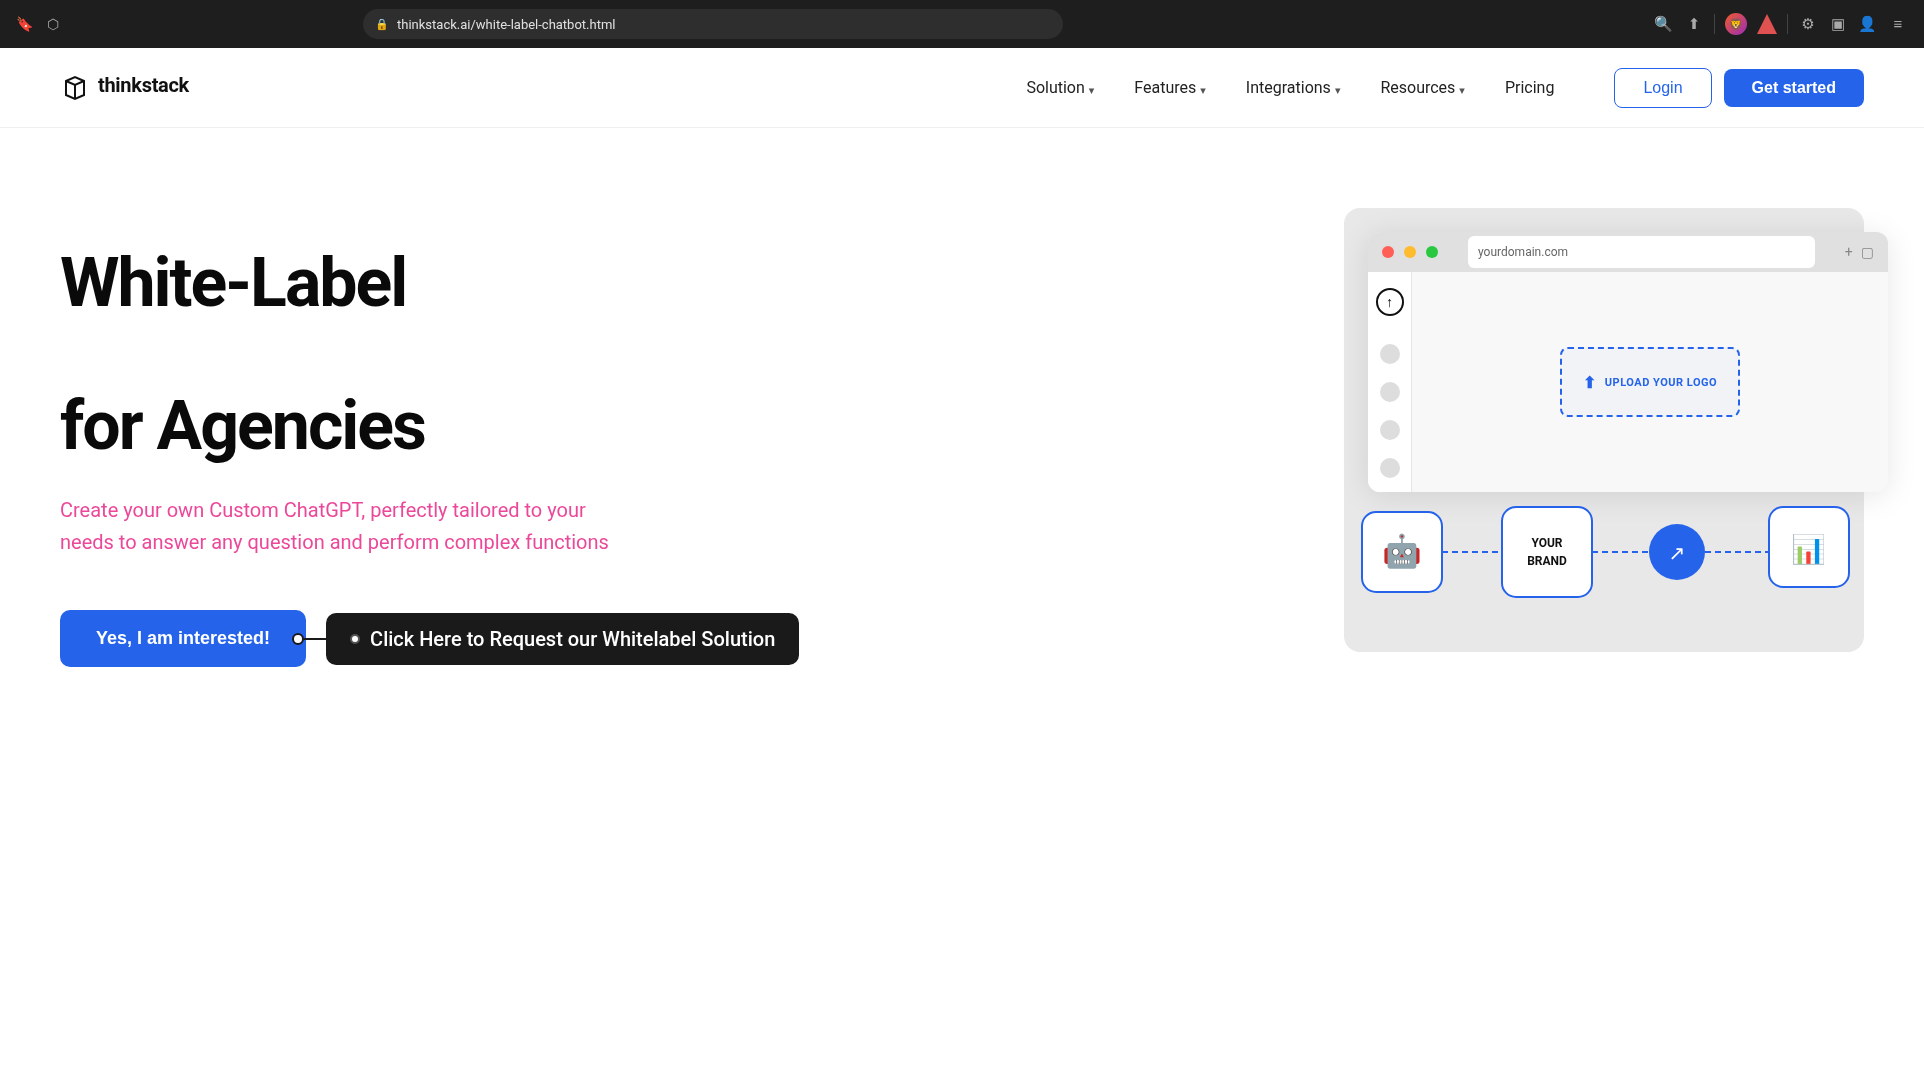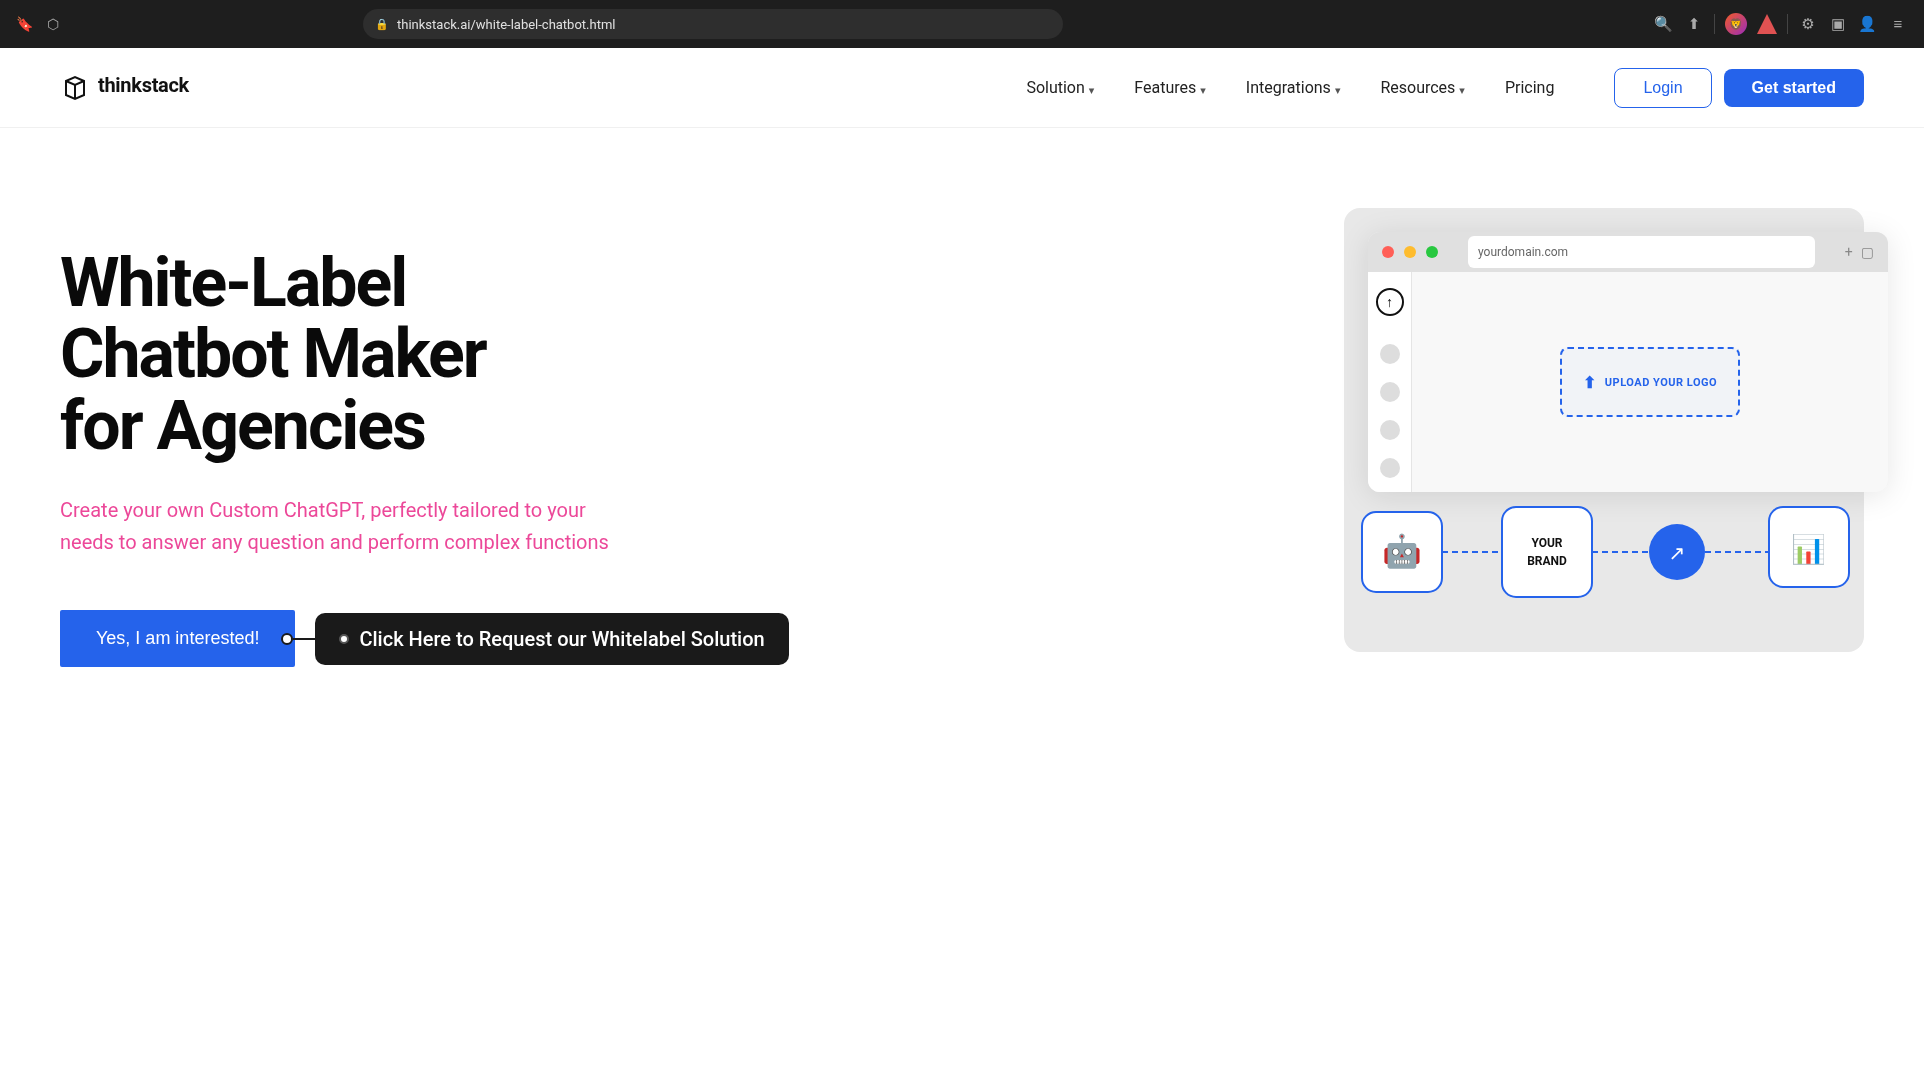--- a/index.html
+++ b/index.html
@@ -218,23 +218,23 @@
       display: flex;
       align-items: center;
       gap: 20px;
     }
 
     .btn-cta-primary {
       padding: 18px 36px;
       background: #2563eb;
       color: #fff;
       border: none;
-      border-radius: 2px;
+      border-radius: 10px;
       font-size: 18px;
-      font-weight: 400;
+      font-weight: 700;
       cursor: pointer;
       white-space: nowrap;
     }
 
     .tooltip-pill {
       display: flex;
       align-items: center;
       gap: 10px;
       background: #1a1a1a;
       color: #fff;
@@ -460,21 +460,21 @@
   <div class="nav-buttons">
     <button class="btn-login">Login</button>
     <button class="btn-get-started">Get started</button>
   </div>
 </header>
 
 <section class="hero-section">
   <div class="hero-left">
     <h1 class="hero-title">
       <span>White-Label</span><br>
-      <span>Chatbot Maker</span><br>
+      <br>
       <span>for Agencies</span>
     </h1>
     <p class="hero-subtitle">Create your own Custom ChatGPT, perfectly tailored to your needs to answer any question and perform complex functions</p>
     <div class="hero-cta-row">
       <button class="btn-cta-primary">Yes, I am interested!</button>
       <div class="tooltip-pill">
         <span class="dot-indicator"></span>
         <span>Click Here to Request our Whitelabel Solution</span>
       </div>
     </div>

